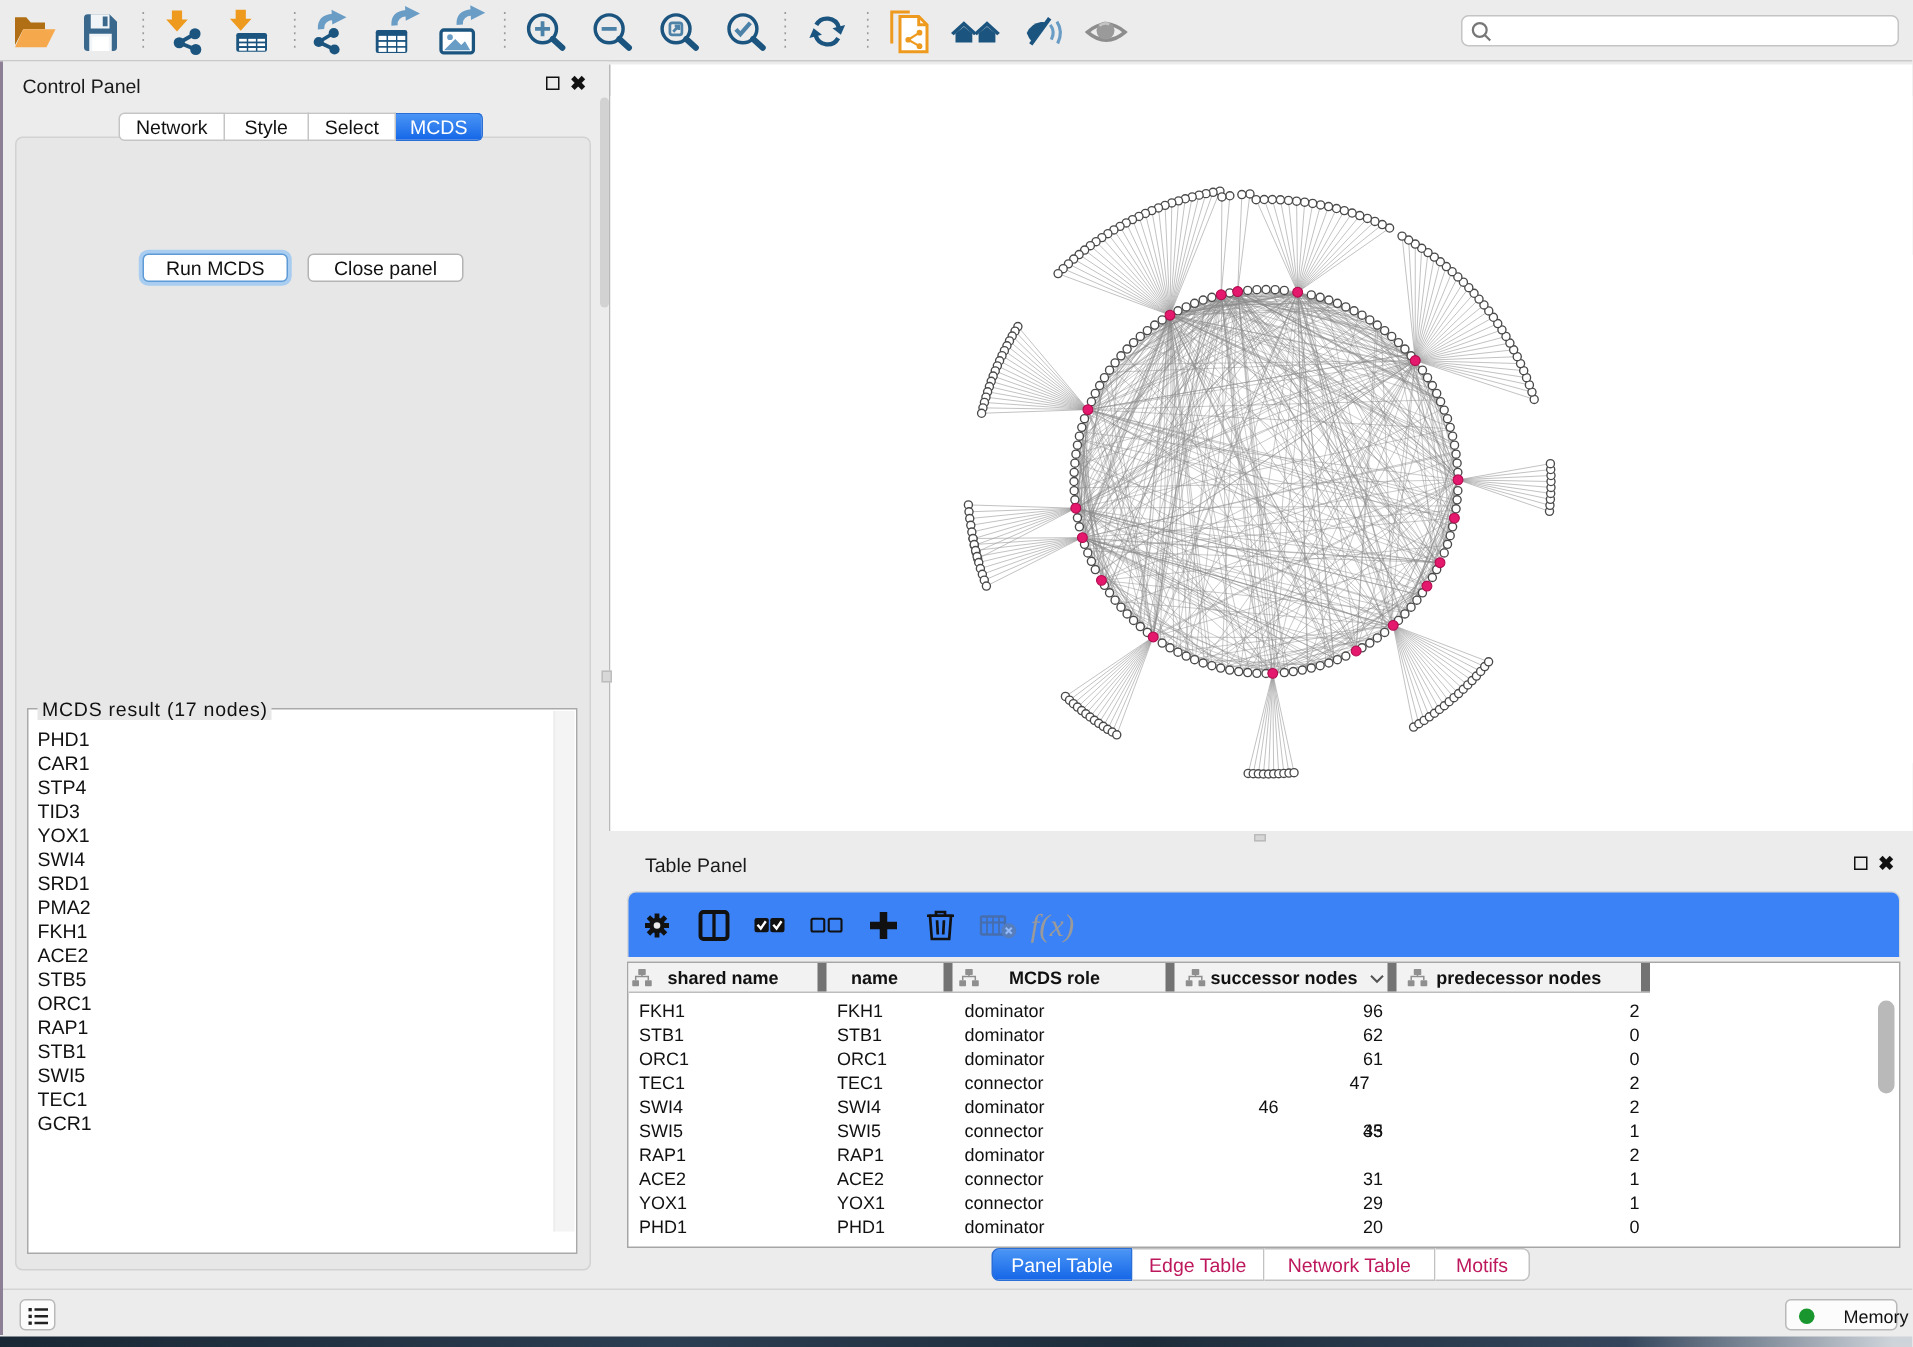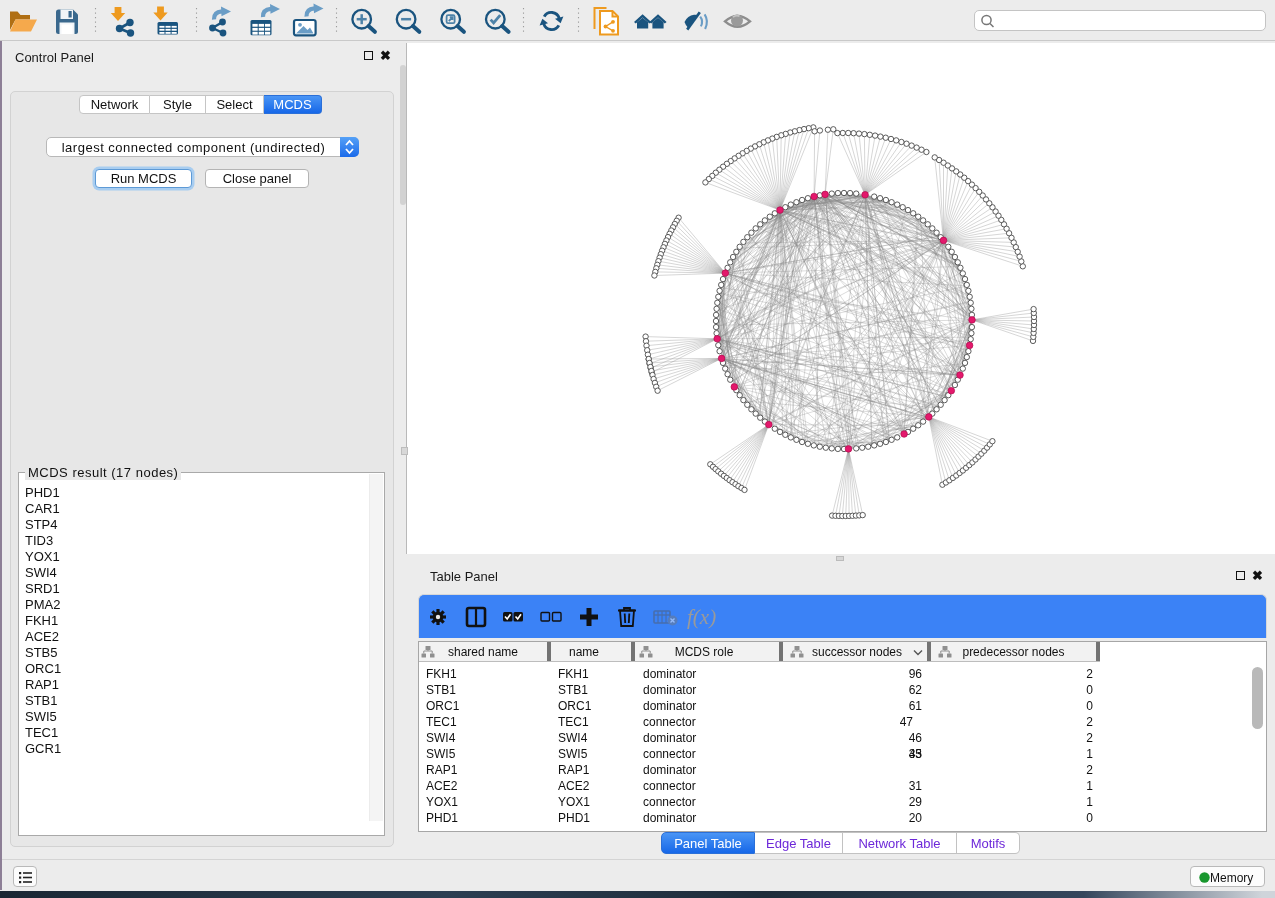--- a/index.html
+++ b/index.html
@@ -10,21 +10,21 @@
 
 #toolbar { left:0; top:0; width:1275px; height:41px; background:#ececec; border-bottom:1px solid #c9c9c9; }
 #searchbox { position:absolute; left:974px; top:10px; width:292px; height:21px; background:#fff; border:1px solid #c4c4c4; border-radius:5px; }
 
 
 #cpanel { left:2px; top:41px; width:398px; height:818px; background:#ececec; }
 #cp-title { position:absolute; left:13px; top:9px; font-size:13px; color:#1a1a1a; }
 .winbtn-sq { position:absolute; width:9px; height:9px; border:1.6px solid #111; }
 .winbtn-x { position:absolute; font-size:13px; font-weight:bold; color:#111; line-height:10px; }
 #cp-inner { position:absolute; left:8px; top:50px; width:384px; height:756px; background:#e7e7e7; border:1px solid #d2d2d2; border-radius:5px; }
-#cp-tabs { position:absolute; left:77px; top:34px; height:34px; display:flex; z-index:5;margin-top:20px; }
+#cp-tabs { position:absolute; left:77px; top:34px; height:34px; display:flex; z-index:5; }
 .tab { height:19px; font-size:13px; color:#111; background:#fff; border:1px solid #c5c5c5; border-left:none; display:flex; align-items:center; justify-content:center; }
 .tab.first { border-left:1px solid #c5c5c5; border-radius:4px 0 0 4px; }
 .tab.last { border-radius:0 4px 4px 0; }
 .tab.sel { background:linear-gradient(#4a95f5,#1667e8); color:#fff; border-color:#2a6fd8; }
 #optlabel { position:absolute; left:0; top:70px; width:400px; text-align:center; font-size:13px; letter-spacing:0.7px; color:#111; }
 #combo { position:absolute; left:44px; top:96px; width:313px; height:20px; background:#fff; border:1px solid #b8b8b8; border-radius:5px; font-size:13px; color:#111; }
 #combo .txt { position:absolute; left:0; right:18px; top:2px; text-align:center; letter-spacing:0.5px; }
 #combo .step { position:absolute; right:-1px; top:-1px; width:19px; height:20px; background:linear-gradient(#55a1f7,#1a6aea); border-radius:0 5px 5px 0; }
 .btn { position:absolute; height:19px; background:#fff; border:1px solid #b4b4b4; border-radius:4px; font-size:13px; color:#111; display:flex; align-items:center; justify-content:center; }
 #btn-run { left:93px; top:128px; width:97px; box-shadow:0 0 0 2.5px #a8cdf0; border-color:#5d9ad6; }
@@ -48,28 +48,28 @@
 #hsplit { left:406px; top:554px; width:869px; height:9px; background:#ececec; }
 #hsplit .handle { position:absolute; left:430px; top:2px; width:8px; height:5px; background:#d6d6d6; border:1px solid #bbb; }
 #vhandle { left:401px; top:447px; width:7px; height:8px; background:#d8d8d8; border:1px solid #bdbdbd; }
 
 
 #tpanel { left:406px; top:563px; width:869px; height:296px; background:#ececec; }
 #tp-title { position:absolute; left:24px; top:6px; font-size:13px; color:#1a1a1a; }
 #tp-toolbar { position:absolute; left:12px; top:31px; width:849px; height:44px; background:#3b82f6; border:1px solid #d8d8d8; border-radius:6px 6px 0 0; border-bottom:none; }
 #tp-table { position:absolute; left:12px; top:78px; width:849px; height:191px; background:#fff; border:1px solid #a6a6a6; }
 #tp-header { position:absolute; left:0; top:0; height:20px; background:#f2f2f2; border-bottom:1px solid #bdbdbd; font-size:12px; color:#111; }
-.hcell { position:absolute; top:0; height:19px; border-right:4px solid #737373; }
+.hcell { position:absolute; top:0; height:19px; border-right:6px solid #737373;font-weight:bold; }
 .hcell .lbl { position:absolute; width:100%; text-align:center; top:3px; }
 .rows { position:absolute; left:0; top:24px; font-size:12px; color:#111; }
 .cell { position:absolute; height:16px; line-height:16px; }
 #tscroll { position:absolute; right:2px; top:22px; width:13px; height:166px; }
 #tscroll .thumb { position:absolute; left:1px; top:3px; width:11px; height:62px; background:#b9b9b9; border-radius:6px; }
 #tp-tabs { position:absolute; left:255px; top:269px; height:22px; display:flex; }
-.btab { height:22px; font-size:13px; color:#6d28d9; background:#fff; border:1px solid #c2c2c2; border-left:none; display:flex; align-items:center; justify-content:center; }
+.btab { height:22px; font-size:13px; color:#be185d; background:#fff; border:1px solid #c2c2c2; border-left:none; display:flex; align-items:center; justify-content:center; }
 .btab.first { border-left:1px solid #c2c2c2; border-radius:5px 0 0 5px; }
 .btab.last { border-radius:0 5px 5px 0; }
 .btab.sel { background:linear-gradient(#4a95f5,#1667e8); color:#fff; border-color:#2a6fd8; }
 
 
 #statusbar { left:0; top:859px; width:1275px; height:31px; background:#ececec; border-top:1px solid #d4d4d4; }
 #listbtn { position:absolute; left:13px; top:6px; width:24px; height:21px; background:#fcfcfc; border:1px solid #b9b9b9; border-radius:4px; }
 #membtn { position:absolute; left:1190px; top:6px; width:75px; height:21px; background:#fcfcfc; border:1px solid #b9b9b9; border-radius:4px; font-size:12px; color:#111; }
 #bottomstrip { left:0; top:891px; width:1275px; height:7px; background:linear-gradient(90deg,#1a2734 0%,#2c3e52 35%,#1e2c3a 60%,#35465c 85%,#cfd4da 99%); }
 #leftstrip { left:0; top:41px; width:2px; height:849px; background:#8d7f96; }
@@ -222,27 +222,20 @@
   <div id="cp-title">Control Panel</div>
   <div class="winbtn-sq" style="left:362px; top:10px;"></div>
   <div class="winbtn-x" style="left:378px; top:10px;">✖</div>
   <div id="cp-inner"></div>
   <div id="cp-tabs">
     <div class="tab first" style="width:71px;">Network</div>
       <div class="tab" style="width:56px;">Style</div>
       <div class="tab" style="width:58px;">Select</div>
       <div class="tab sel last" style="width:58px;">MCDS</div>
   </div>
-  <div id="combo">
-      <div class="txt">largest connected component (undirected)</div>
-      <div class="step"><svg width="19" height="20">
-          <path d="M 6 8 L 9.5 4 L 13 8" fill="none" stroke="#fff" stroke-width="1.8"></path>
-          <path d="M 6 12 L 9.5 16 L 13 12" fill="none" stroke="#fff" stroke-width="1.8"></path>
-        </svg></div>
-    </div>
   <div class="btn" id="btn-run">Run MCDS</div>
   <div class="btn" id="btn-close">Close panel</div>
   <div id="mcds-box">
     <div id="mcds-label">MCDS result (17 nodes)</div>
     <div id="mcds-list">PHD1<br>CAR1<br>STP4<br>TID3<br>YOX1<br>SWI4<br>SRD1<br>PMA2<br>FKH1<br>ACE2<br>STB5<br>ORC1<br>RAP1<br>STB1<br>SWI5<br>TEC1<br>GCR1</div>
     <div id="mcds-scroll"></div>
   </div>
 </div>
 <div class="abs" id="cp-scroll">
     <div id="cp-thumb"></div>
@@ -1343,21 +1336,21 @@
         <div class="cell" style="left:420px;top:32px;width:83px;text-align:right;">61</div>
         <div class="cell" style="left:590px;top:32px;width:84px;text-align:right;">0</div>
         <div class="cell" style="left:7px;top:48px;">TEC1</div>
         <div class="cell" style="left:139px;top:48px;">TEC1</div>
         <div class="cell" style="left:224px;top:48px;">connector</div>
         <div class="cell" style="left:411px;top:48px;width:83px;text-align:right;">47</div>
         <div class="cell" style="left:590px;top:48px;width:84px;text-align:right;">2</div>
         <div class="cell" style="left:7px;top:64px;">SWI4</div>
         <div class="cell" style="left:139px;top:64px;">SWI4</div>
         <div class="cell" style="left:224px;top:64px;">dominator</div>
-        <div class="cell" style="left:420px;top:64px;width:83px;text-align:right;">46</div>
+        <div class="cell" style="left:420px;top:64px;width:83px;text-align:left;">46</div>
         <div class="cell" style="left:590px;top:64px;width:84px;text-align:right;">2</div>
         <div class="cell" style="left:7px;top:80px;">SWI5</div>
         <div class="cell" style="left:139px;top:80px;">SWI5</div>
         <div class="cell" style="left:224px;top:80px;">connector</div>
         <div class="cell" style="left:420px;top:80px;width:83px;text-align:right;">43</div>
         <div class="cell" style="left:590px;top:80px;width:84px;text-align:right;">1</div>
         <div class="cell" style="left:7px;top:96px;">RAP1</div>
         <div class="cell" style="left:139px;top:96px;">RAP1</div>
         <div class="cell" style="left:224px;top:96px;">dominator</div>
         <div class="cell" style="left:420px;top:80px;width:83px;text-align:right;">35</div>
@@ -1401,17 +1394,17 @@
           <rect x="4" y="4" width="2.2" height="2.2"></rect>
           <rect x="4" y="8.5" width="2.2" height="2.2"></rect>
           <rect x="4" y="13" width="2.2" height="2.2"></rect>
         </g>
 </svg>
     </div>
   <div id="membtn">
       <svg width="12" height="12" style="position:absolute;left:8px;top:5px">
         <circle cx="5.5" cy="5.5" r="5.2" fill="#19972e"></circle>
       </svg>
-      <span style="position:absolute;left:19px;top:4px;">Memory</span>
+      <span style="position:absolute;left:38px;top:4px;">Memory</span>
     </div>
 </div>
 <div class="abs" id="bottomstrip"></div>
 <div class="abs" id="leftstrip"></div>
 
 </body></html>

